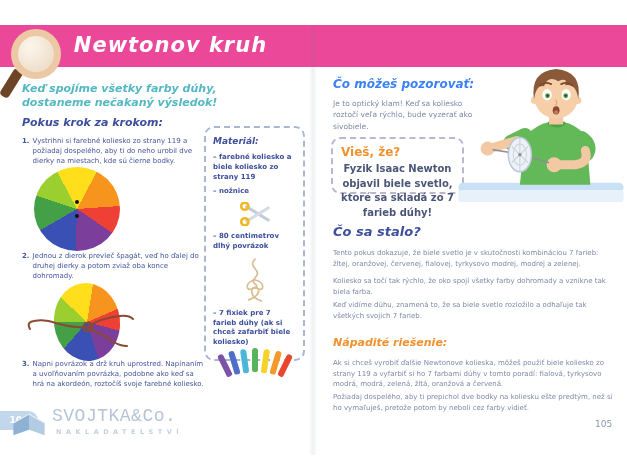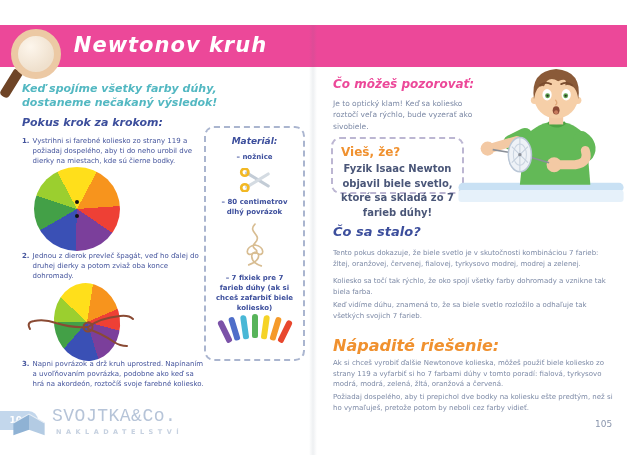--- a/index.html
+++ b/index.html
@@ -33,21 +33,21 @@
   .wheel-dot{position:absolute;width:4px;height:4px;border-radius:50%;background:#111;}
   .dot-top{left:41px;top:33px;} .dot-bottom{left:41px;top:47px;}
   .wheel2-wrap{position:absolute;left:24px;top:281px;width:132px;height:84px;}
   .wheel2{position:absolute;left:30px;top:2px;width:66px;height:78px;border-radius:50%;
     transform:rotate(-7deg);
     background:conic-gradient(from -40deg,#ffdf1b 0 56deg,#f7941d 56deg 114deg,#ee4035 114deg 152deg,
       #7b3f9b 152deg 210deg,#3a50b5 210deg 268deg,#43a047 268deg 316deg,#9bcf2f 316deg 360deg);}
   .wheel2-string{position:absolute;left:0;top:0;}
   
   .material{position:absolute;left:204px;top:126px;width:101px;height:235px;box-sizing:border-box;
-    border:2px dashed #aab5cf;border-radius:10px;padding:8px 7px;color:#3c4e9c;text-align:center;}
+    border:2px dashed #aab5cf;border-radius:10px;padding:8px 7px;color:#3c4e9c;}
   .material-heading{font-size:9px;font-weight:bold;font-style:italic;margin-bottom:7px;}
   .material-item{font-size:7px;font-weight:bold;line-height:1.4;margin-bottom:5px;}
   .material-icon{display:block;margin:2px auto 6px auto;}
   .markers{display:flex;justify-content:center;margin-top:6px;}
   .marker{width:6px;height:24px;border-radius:3px 3px 2px 2px;margin:0 1px;transform-origin:bottom center;}
   .marker:nth-child(1){background:#7b52a8;transform:rotate(-26deg) translateY(-2px);}
   .marker:nth-child(2){background:#4f6ec9;transform:rotate(-17deg) translateY(-4px);}
   .marker:nth-child(3){background:#49b8d6;transform:rotate(-8deg) translateY(-5px);}
   .marker:nth-child(4){background:#58b45a;transform:rotate(0deg) translateY(-6px);}
   .marker:nth-child(5){background:#f5d327;transform:rotate(8deg) translateY(-5px);}
@@ -56,35 +56,35 @@
   
   .page-tab{position:absolute;left:0;top:411px;width:38px;height:19px;background:#c3d7ec;
     border-radius:0 10px 10px 0;color:#ffffff;font-size:9px;font-weight:bold;
     line-height:19px;text-align:center;}
   .book-icon{position:absolute;left:10px;top:408px;}
   .publisher-name{position:absolute;left:52px;top:406px;font-family:Liberation Mono, monospace;
     font-size:18px;color:#b6c4d8;letter-spacing:0.5px;}
   .publisher-sub{position:absolute;left:56px;top:428px;font-size:6.5px;letter-spacing:4.5px;
     color:#c6d1e0;font-weight:bold;}
   
-  .observe-heading{position:absolute;left:333px;top:77px;color:#ec4899;font-size:12px;
+  .observe-heading{position:absolute;left:333px;top:77px;color:#3b82f6;font-size:12px;
     font-weight:bold;font-style:italic;}
   .observe-text{position:absolute;left:333px;top:98px;width:152px;color:#7d8aa6;
     font-size:7.5px;line-height:1.5;}
   .know-box{position:absolute;left:331px;top:137px;width:133px;height:57px;box-sizing:border-box;
     border:2px dashed #bcb6d2;border-radius:9px;padding:6px 8px;}
   .know-heading{color:#f0912f;font-size:12px;font-weight:bold;margin-bottom:3px;}
   .know-text{color:#4a5678;font-size:10px;font-weight:bold;line-height:1.45;text-align:center;}
   .boy{position:absolute;left:452px;top:58px;}
   .happened-heading{position:absolute;left:333px;top:224px;color:#3c4e9c;font-size:13px;
     font-weight:bold;font-style:italic;}
   .happened-p1{position:absolute;left:333px;top:248px;width:282px;color:#7d8aa6;font-size:7px;line-height:1.5;}
   .happened-p2{position:absolute;left:333px;top:276px;width:282px;color:#7d8aa6;font-size:7px;line-height:1.5;}
   .happened-p3{position:absolute;left:333px;top:300px;width:282px;color:#7d8aa6;font-size:7px;line-height:1.5;}
-  .creative-heading{position:absolute;left:333px;top:336px;color:#f0912f;font-size:16px;
+  .creative-heading{position:absolute;left:333px;top:336px;color:#f0912f;font-size:11px;
     font-weight:bold;font-style:italic;}
   .creative-p1{position:absolute;left:333px;top:358px;width:284px;color:#7d8aa6;font-size:7px;line-height:1.5;}
   .creative-p2{position:absolute;left:333px;top:392px;width:284px;color:#7d8aa6;font-size:7px;line-height:1.5;}
   .page-num-right{position:absolute;left:595px;top:419px;color:#8a96ad;font-size:9px;text-align:right;}
 </style>
 </head>
 <body>
 
 <div class="spread">
 
@@ -129,20 +129,21 @@
     </svg>
   </div>
 
   <div class="step step-3">
     <span class="step-num">3.</span>
     <span>Napni povrázok a drž kruh uprostred. Napínaním a uvoľňovaním povrázka, podobne ako keď sa hrá na akordeón, roztočíš svoje farebné koliesko.</span>
   </div>
 
   <div class="material">
     <div class="material-heading">Materiál:</div>
+    <div class="material-item">– farebné koliesko a biele koliesko zo strany 119</div>
     <div class="material-item">– nožnice</div>
     <svg class="material-icon" width="32" height="24" viewBox="0 0 26 20">
       <line x1="6" y1="4" x2="24" y2="15" stroke="#c3ccd6" stroke-width="2.6" stroke-linecap="round"></line>
       <line x1="6" y1="16" x2="24" y2="5" stroke="#d4dbe2" stroke-width="2.6" stroke-linecap="round"></line>
       <circle cx="4.5" cy="3.5" r="3" fill="none" stroke="#f2b824" stroke-width="2.2"></circle>
       <circle cx="4.5" cy="16.5" r="3" fill="none" stroke="#f2b824" stroke-width="2.2"></circle>
     </svg>
     <div class="material-item">– 80 centimetrov dlhý povrázok</div>
     <svg class="material-icon" width="38" height="46" viewBox="0 0 36 44">
       <g fill="none" stroke="#d8bd92" stroke-width="1.6" stroke-linecap="round">

